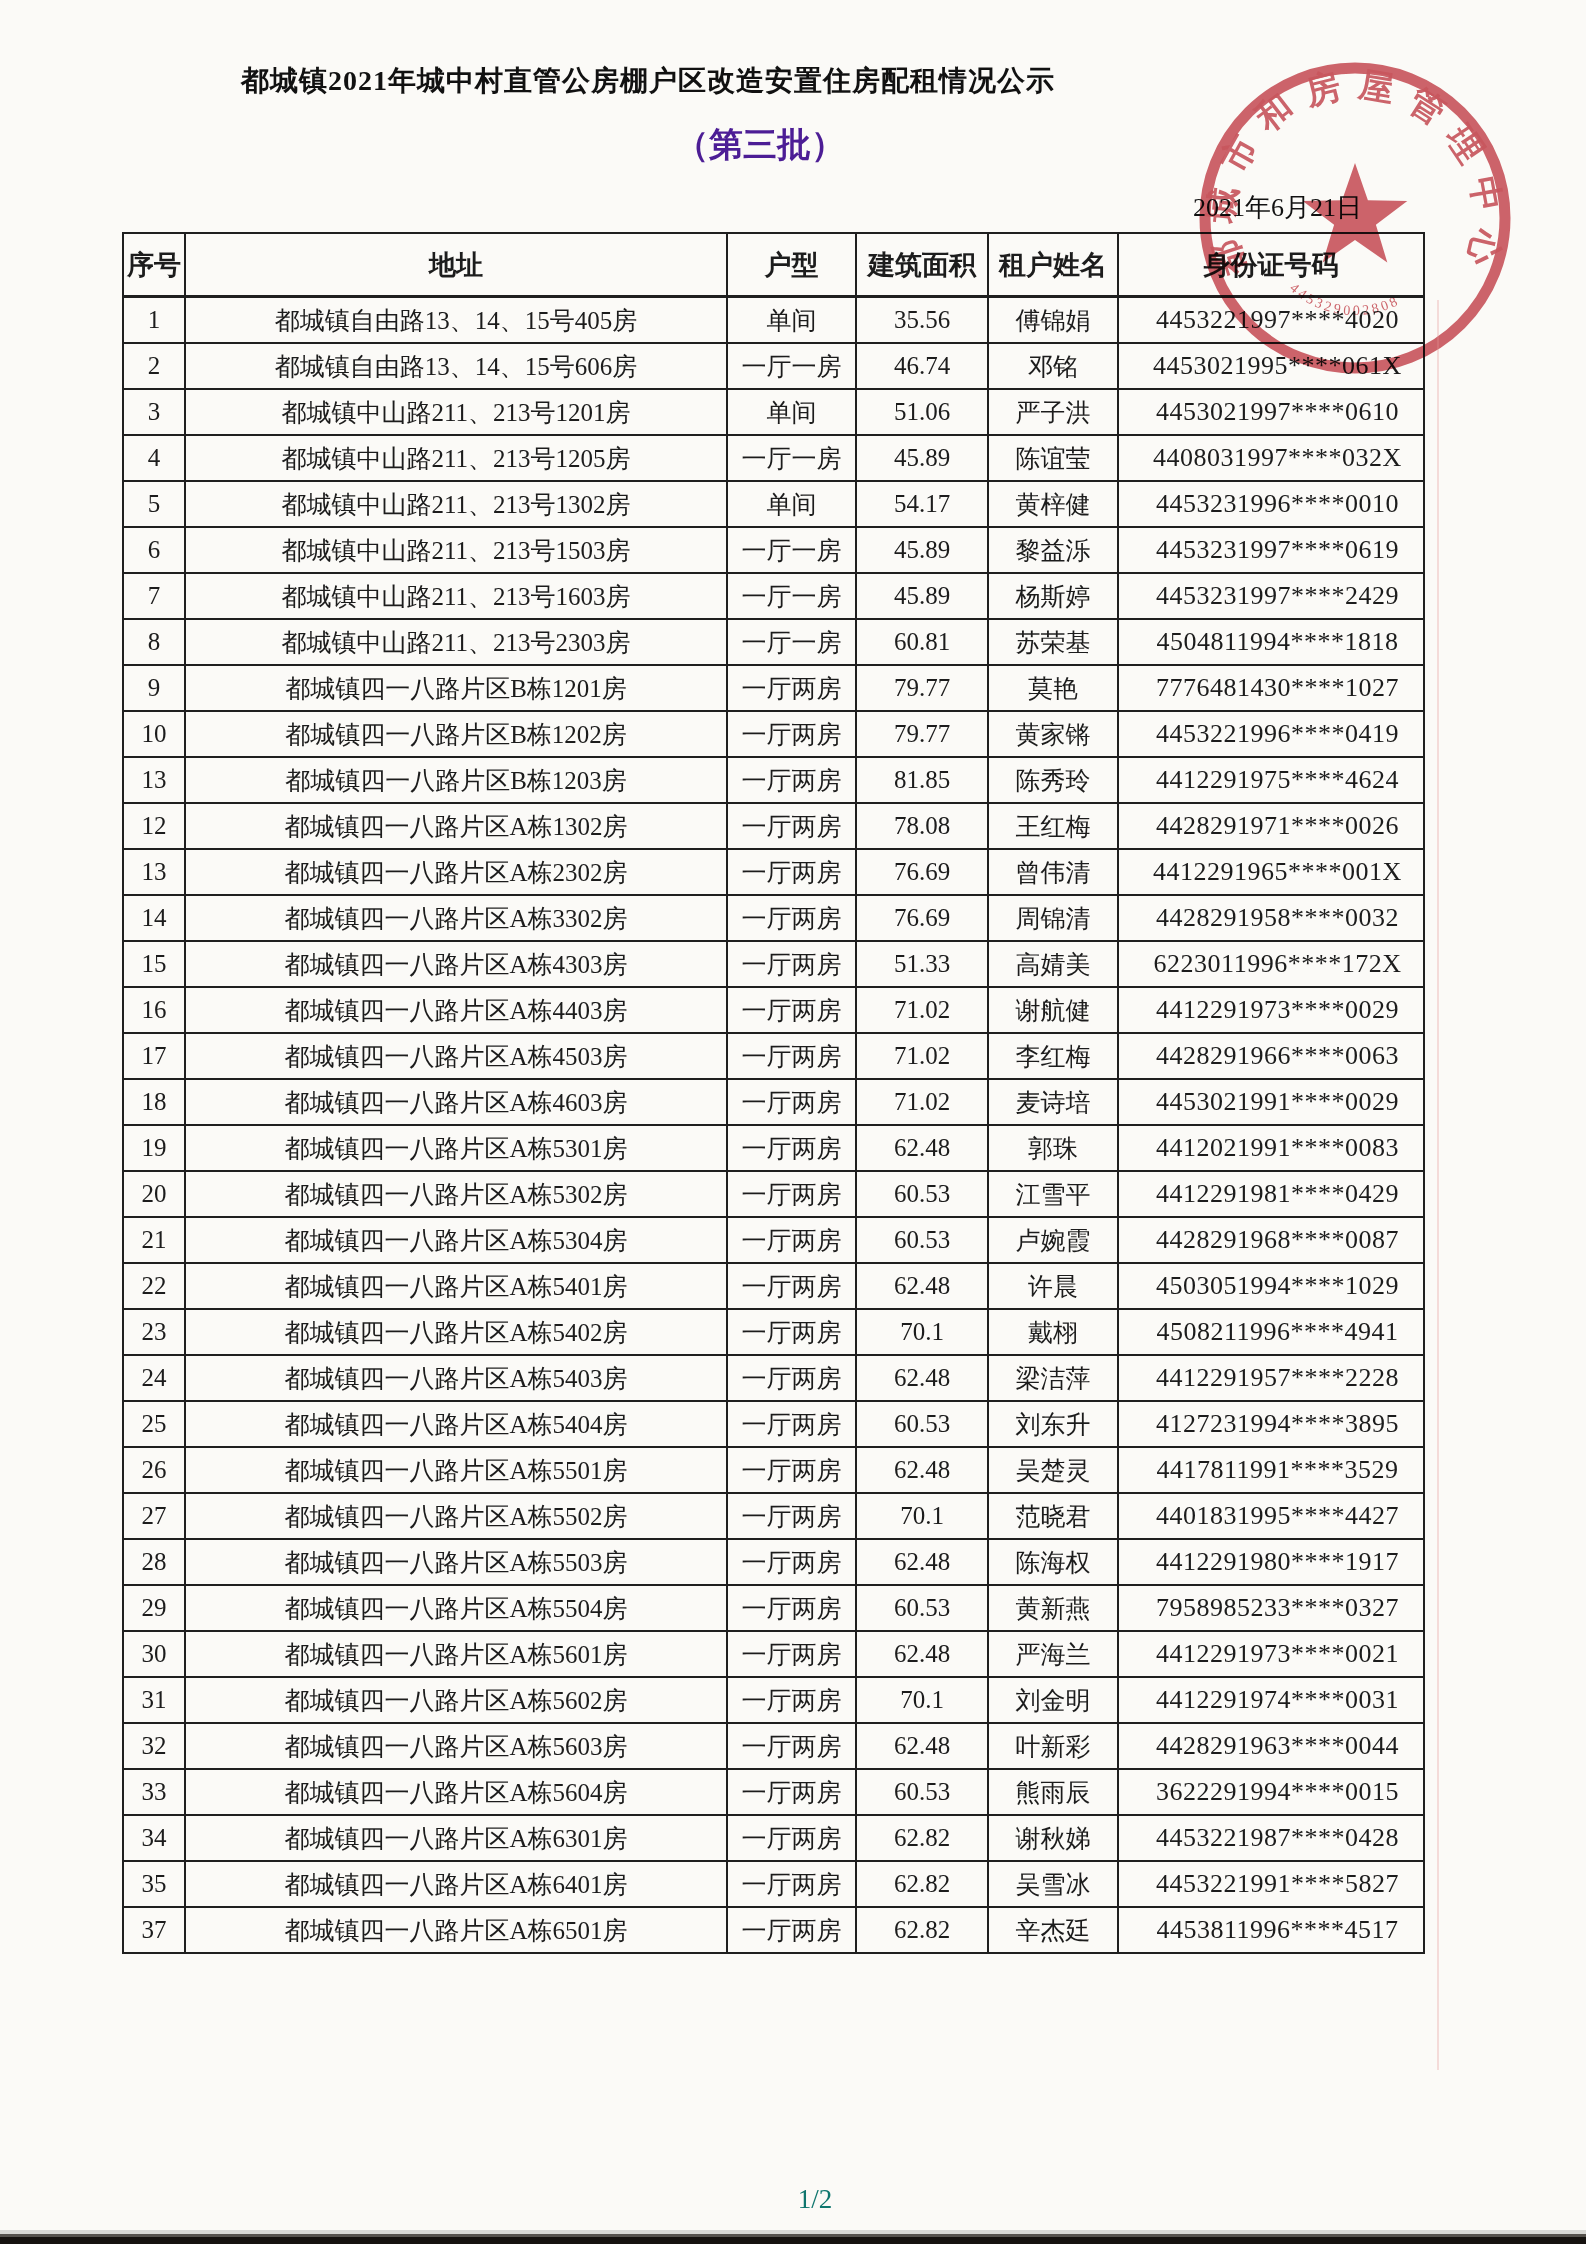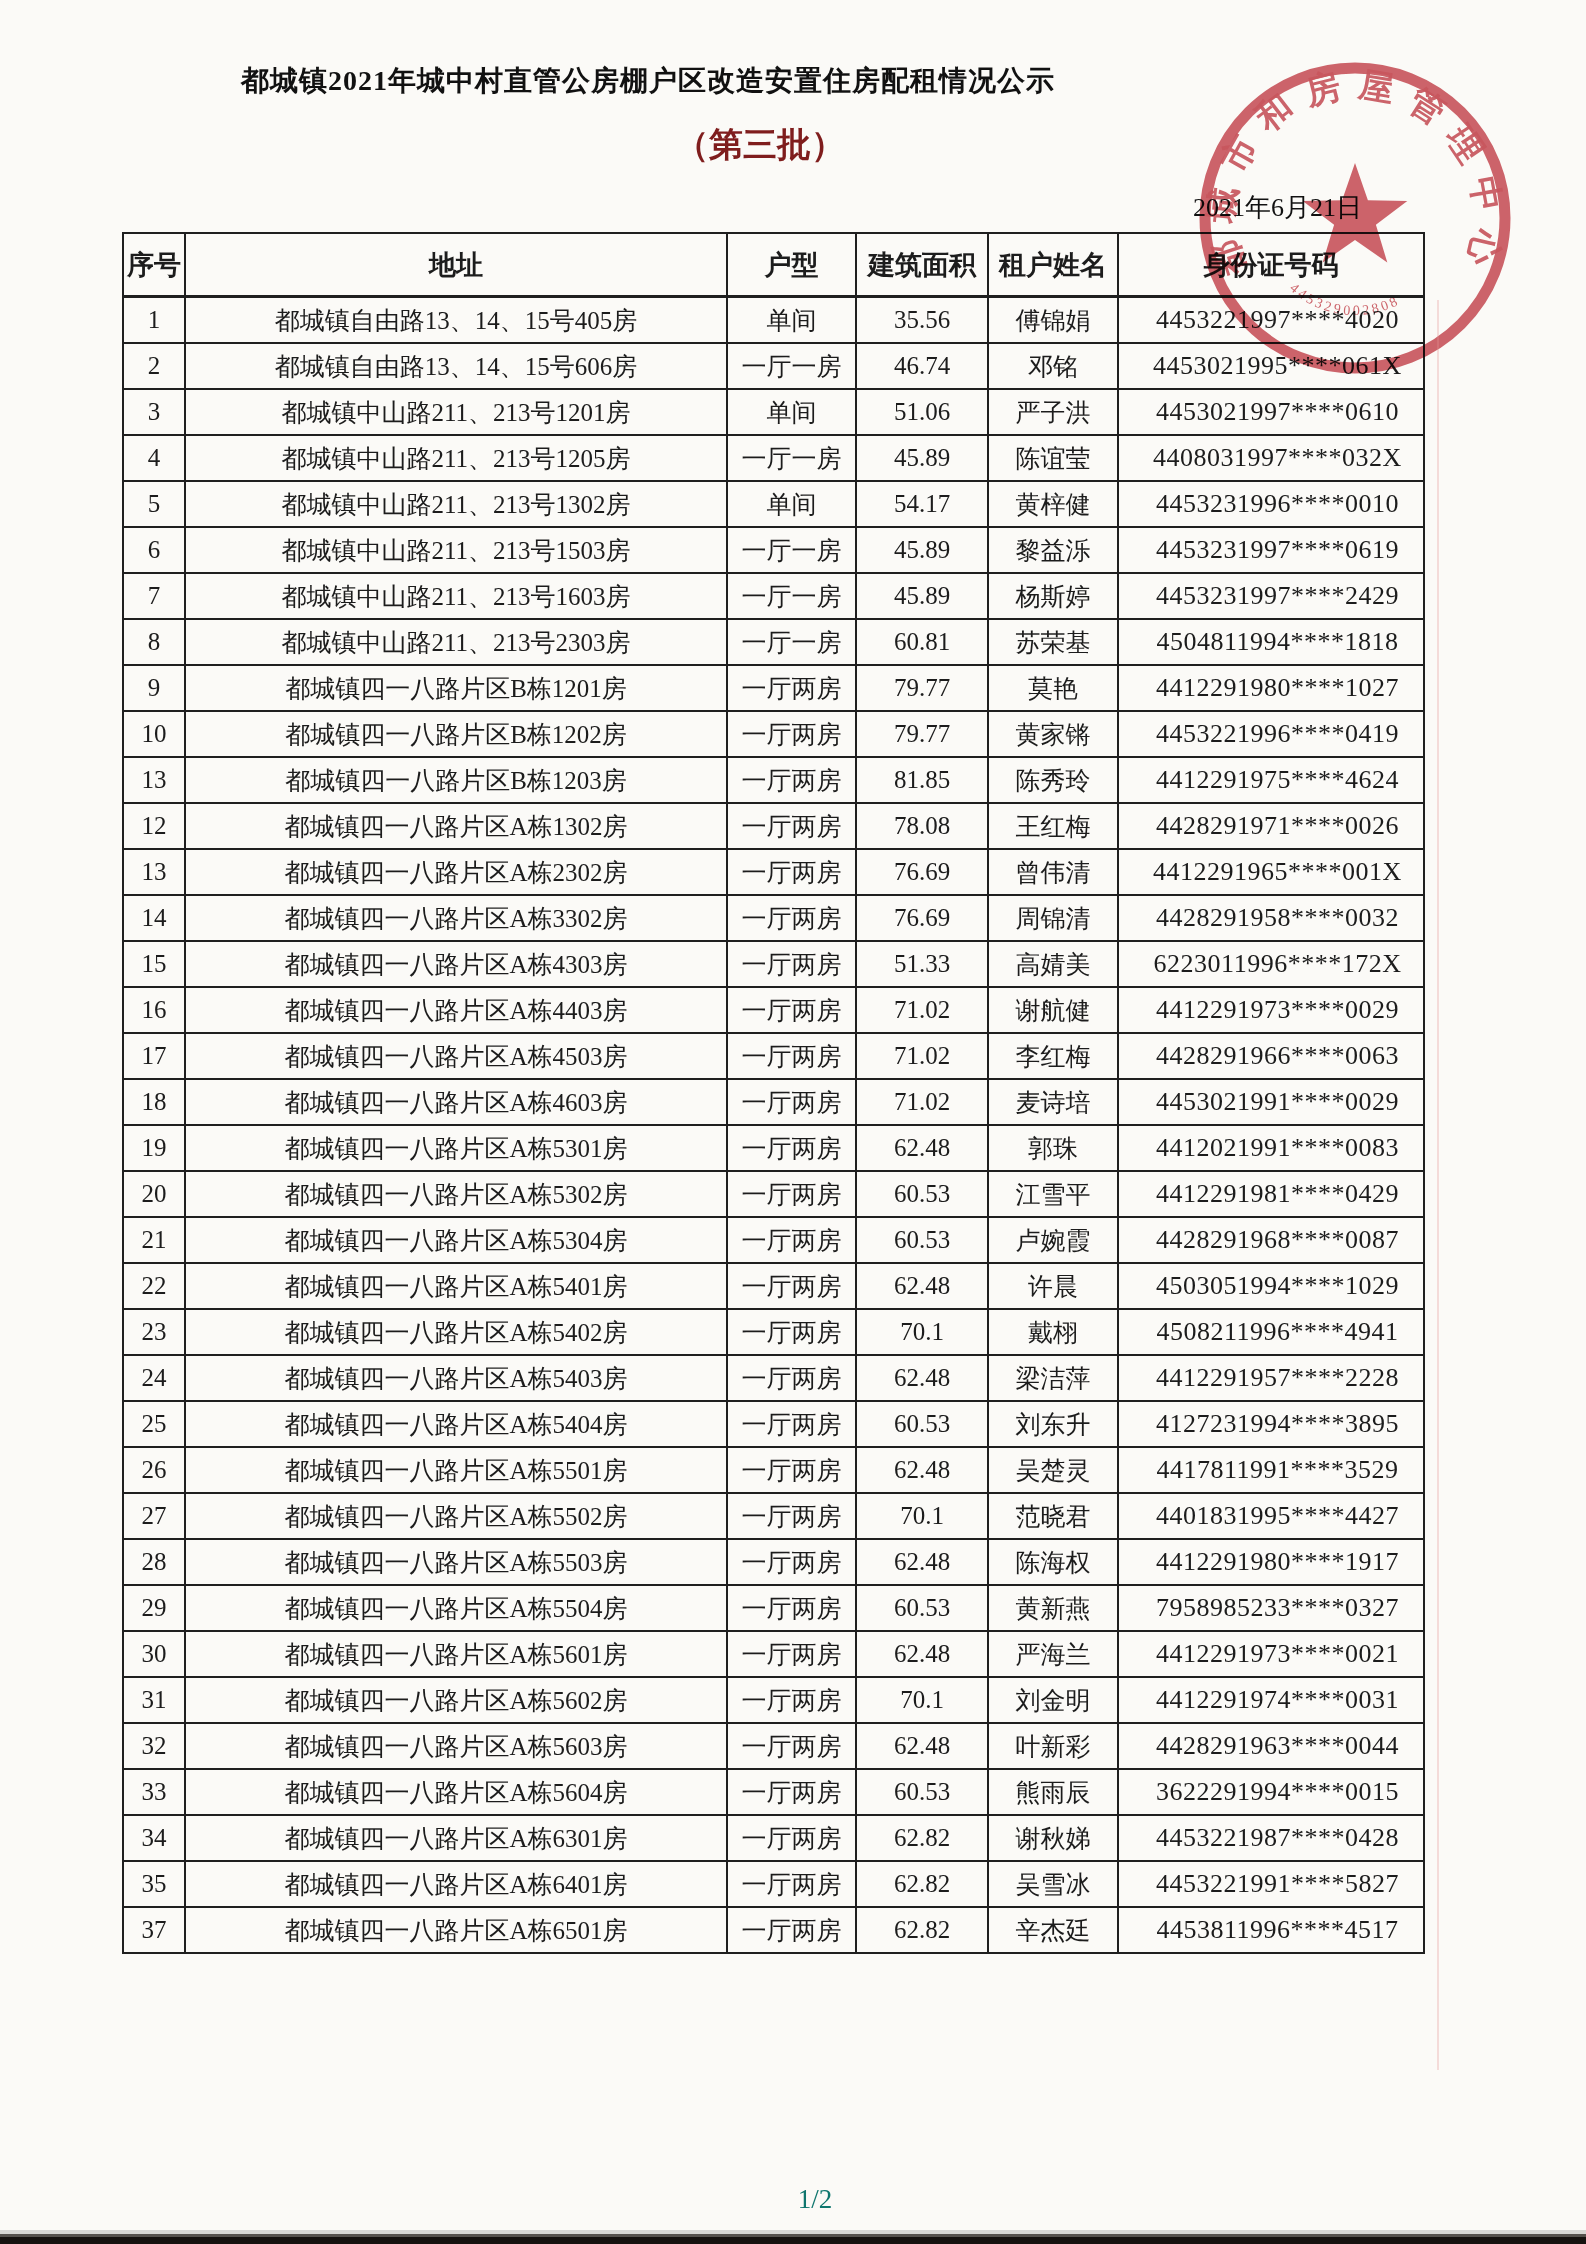--- a/index.html
+++ b/index.html
@@ -10,21 +10,21 @@
     font-family:"Liberation Serif","DejaVu Serif",serif;
     color:#1c1c1c;
   }
   .title1{
     position:absolute;left:143px;top:62px;width:1010px;
     text-align:center;font-size:28px;font-weight:700;letter-spacing:1px;
     color:#111;
   }
   .title2{
     position:absolute;left:600px;top:122px;width:320px;
-    text-align:center;font-size:34px;font-weight:700;color:#7f1d1d;
+    text-align:center;font-size:34px;font-weight:700;color:#4c1d95;
   }
   .doc-date{
     position:absolute;left:1100px;top:190px;width:262px;
     text-align:right;font-size:26px;color:#111;
   }
   table.roster{
     position:absolute;left:122px;top:232px;width:1301px;
     border-collapse:collapse;table-layout:fixed;
     background:transparent;
   }
@@ -147,21 +147,21 @@
         <td class="c-area">60.81</td>
         <td class="c-name">苏荣基</td>
         <td class="c-id">4504811994****1818</td>
       </tr>
       <tr>
         <td class="c-seq">9</td>
         <td class="c-address">都城镇四一八路片区B栋1201房</td>
         <td class="c-type">一厅两房</td>
         <td class="c-area">79.77</td>
         <td class="c-name">莫艳</td>
-        <td class="c-id">4412291980****1027</td>
+        <td class="c-id">7776481430****1027</td>
       </tr>
       <tr>
         <td class="c-seq">10</td>
         <td class="c-address">都城镇四一八路片区B栋1202房</td>
         <td class="c-type">一厅两房</td>
         <td class="c-area">79.77</td>
         <td class="c-name">黄家锵</td>
         <td class="c-id">4453221996****0419</td>
       </tr>
       <tr>

